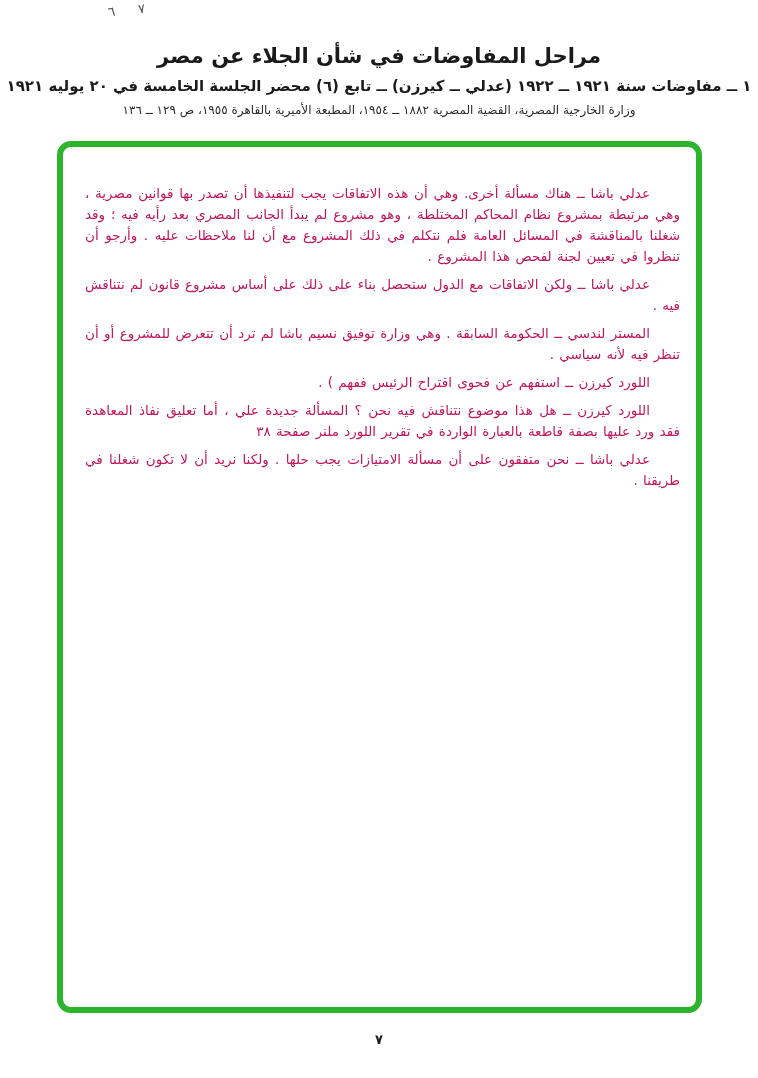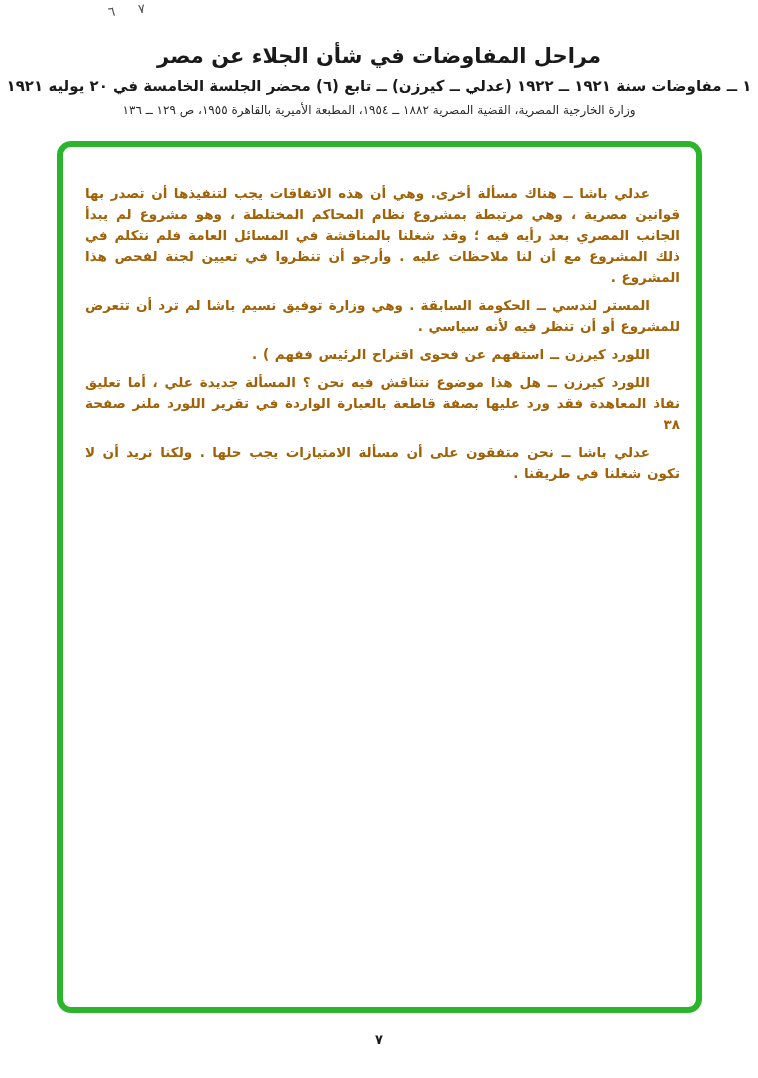--- a/index.html
+++ b/index.html
@@ -68,22 +68,21 @@
     background: #ffffff;
   }
 
   
   .body-text {
     direction: rtl;
     text-align: justify;
     padding: 36px 16px 0 22px;
     font-size: 13.5px;
     line-height: 21px;
-    color: #a16207;
-    font-weight: bold;
+    color: #be185d;
   }
   .body-text p {
     margin: 0 0 7px 0;
     text-indent: 30px;
     word-spacing: 1px;
   }
 
   .page-number {
     position: absolute;
     left: 0;
@@ -105,20 +104,21 @@
 
   <div class="header">
     <div class="title">مراحل المفاوضات في شأن الجلاء عن مصر</div>
     <div class="subtitle">١ ــ مفاوضات سنة ١٩٢١ ــ ١٩٢٢ (عدلي ــ كيرزن) ــ تابع (٦) محضر الجلسة الخامسة في ٢٠ يوليه ١٩٢١</div>
     <div class="source">وزارة الخارجية المصرية، القضية المصرية ١٨٨٢ ــ ١٩٥٤، المطبعة الأميرية بالقاهرة ١٩٥٥، ص ١٢٩ ــ ١٣٦</div>
   </div>
 
   <div class="frame">
     <div class="body-text">
       <p>عدلي باشا ــ هناك مسألة أخرى. وهي أن هذه الاتفاقات يجب لتنفيذها أن تصدر بها قوانين مصرية ، وهي مرتبطة بمشروع نظام المحاكم المختلطة ، وهو مشروع لم يبدأ الجانب المصري بعد رأيه فيه ؛ وقد شغلنا بالمناقشة في المسائل العامة فلم نتكلم في ذلك المشروع مع أن لنا ملاحظات عليه . وأرجو أن تنظروا في تعيين لجنة لفحص هذا المشروع .</p>
+      <p>عدلي باشا ــ ولكن الاتفاقات مع الدول ستحصل بناء على ذلك على أساس مشروع قانون لم نتناقش فيه .</p>
       <p>المستر لندسي ــ الحكومة السابقة . وهي وزارة توفيق نسيم باشا لم ترد أن تتعرض للمشروع أو أن تنظر فيه لأنه سياسي .</p>
       <p>اللورد كيرزن ــ استفهم عن فحوى اقتراح الرئيس ففهم ) .</p>
       <p>اللورد كيرزن ــ هل هذا موضوع نتناقش فيه نحن ؟ المسألة جديدة علي ، أما تعليق نفاذ المعاهدة فقد ورد عليها بصفة قاطعة بالعبارة الواردة في تقرير اللورد ملنر صفحة ٣٨</p>
       <p>عدلي باشا ــ نحن متفقون على أن مسألة الامتيازات يجب حلها . ولكنا نريد أن لا تكون شغلنا في طريقنا .</p>
     </div>
   </div>
 
   <div class="page-number">٧</div>
 
 </div>

